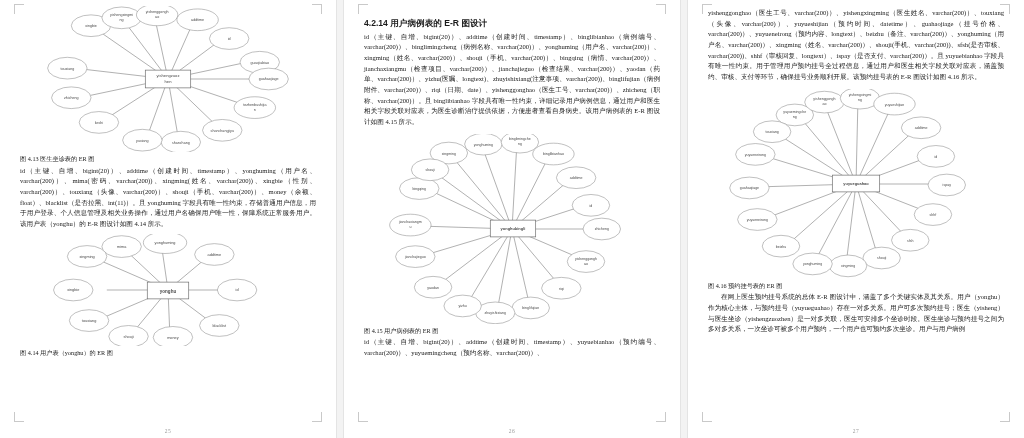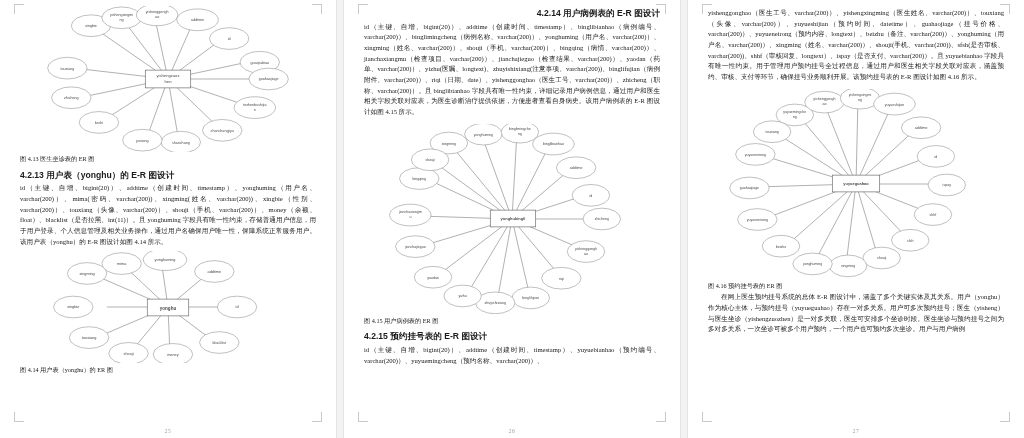--- a/index.html
+++ b/index.html
@@ -114,21 +114,20 @@
             <text x="80" y="118.5">keshi</text>
             <text x="52" y="93.5">zhicheng</text>
             <text x="48" y="63.5">touxiang</text>
             <text x="163" y="138.5">shanchang</text>
           </g>
         </svg>
       </div>
 
       <div class="cap">图 4.13 医生坐诊表的 ER 图</div>
 
-      <h2 class="sec">4.2.13 用户表（yonghu）的 E-R 图设计</h2>
 
       <p class="body">id（主键、自增、bigint(20)）、addtime（创建时间、timestamp）、yonghuming（用户名、varchar(200)）、mima(密码、varchar(200))、xingming(姓名、varchar(200))、xingbie（性别、varchar(200)）、touxiang（头像、varchar(200)）、shouji（手机、varchar(200)）、money（余额、float）、blacklist（是否拉黑、int(11)）。且 yonghuming 字段具有唯一性约束，存储普通用户信息，用于用户登录、个人信息管理及相关业务操作，通过用户名确保用户唯一性，保障系统正常服务用户。该用户表（yonghu）的 E-R 图设计如图 4.14 所示。</p>
 
       <div class="er" style="height:112px;margin-top:4px;">
         <svg viewBox="0 0 300 112" preserveAspectRatio="xMidYMid meet">
           <g stroke="#7b7b7b" stroke-width="0.6" fill="none">
             <line x1="150" y1="56" x2="103" y2="12"></line>
             <line x1="150" y1="56" x2="143" y2="8"></line>
             <line x1="150" y1="56" x2="193" y2="20"></line>
             <line x1="150" y1="56" x2="212" y2="56"></line>
@@ -175,21 +174,21 @@
     <div class="folio">25</div>
   </div>
 
   <div class="page">
     <span class="cmark tl"></span>
     <span class="cmark tr"></span>
     <span class="cmark bl"></span>
     <span class="cmark br"></span>
 
     <div class="page-inner">
-      <h2 class="sec" style="margin-top:2px;text-align:right;">4.2.14 用户病例表的 E-R 图设计</h2>
+      <h2 class="sec" style="margin-top:12px;">4.2.14 用户病例表的 E-R 图设计</h2>
 
       <p class="body">id（主键、自增、bigint(20)）、addtime（创建时间、timestamp）、binglibianhao（病例编号、varchar(200)）、binglimingcheng（病例名称、varchar(200)）、yonghuming（用户名、varchar(200)）、xingming（姓名、varchar(200)）、shouji（手机、varchar(200)）、bingqing（病情、varchar(200)）、jianchaxiangmu（检查项目、varchar(200)）、jianchajieguo（检查结果、varchar(200)）、yaodan（药单、varchar(200)）、yizhu(医嘱、longtext)、zhuyishixiang(注意事项、varchar(200))、binglifujian（病例附件、varchar(200)）、riqi（日期、date）、yishenggonghao（医生工号、varchar(200)）、zhicheng（职称、varchar(200)）。且 binglibianhao 字段具有唯一性约束，详细记录用户病例信息，通过用户和医生相关字段关联对应表，为医生诊断治疗提供依据，方便患者查看自身病史。该用户病例表的 E-R 图设计如图 4.15 所示。</p>
 
       <div class="er" style="height:190px;margin-top:6px;">
         <svg viewBox="0 0 300 190" preserveAspectRatio="xMidYMid meet">
           <g stroke="#7b7b7b" stroke-width="0.6" fill="none">
             <line x1="150" y1="95" x2="88" y2="20"></line>
             <line x1="150" y1="95" x2="120" y2="12"></line>
             <line x1="150" y1="95" x2="155" y2="8"></line>
             <line x1="150" y1="95" x2="188" y2="20"></line>
@@ -249,21 +248,20 @@
             <text x="47" y="89">jianchaxiangm</text>
             <text x="47" y="94">u</text>
             <text x="56" y="55.5">bingqing</text>
             <text x="67" y="36.5">shouji</text>
           </g>
         </svg>
       </div>
 
       <div class="cap">图 4.15 用户病例表的 ER 图</div>
 
-      <h2 class="sec">4.2.15 预约挂号表的 E-R 图设计</h2>
 
       <p class="body">id（主键、自增、bigint(20)）、addtime（创建时间、timestamp）、yuyuebianhao（预约编号、varchar(200)）、yuyuemingcheng（预约名称、varchar(200)）、</p>
     </div>
 
     <div class="folio">26</div>
   </div>
 
   <div class="page">
     <span class="cmark tl"></span>
     <span class="cmark tr"></span>

